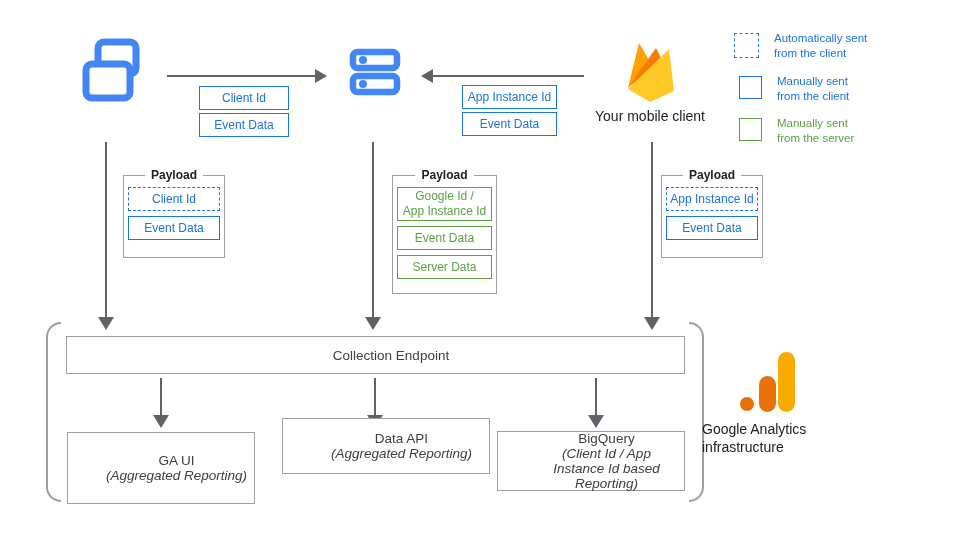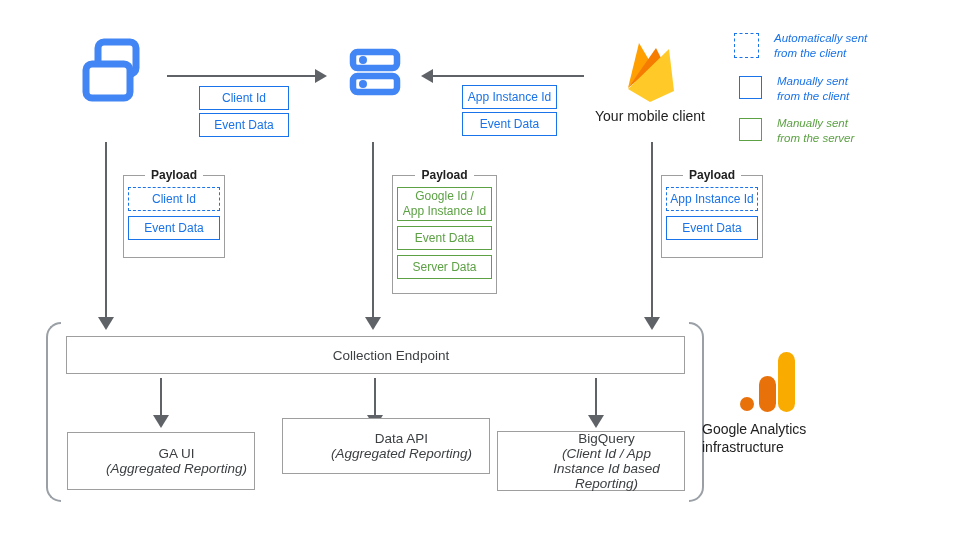--- a/index.html
+++ b/index.html
@@ -75,21 +75,21 @@
 
   
   .legend-row { position: absolute; display: flex; gap: 15px; align-items: flex-start; }
   .lg-box { width: 23px; height: 23px; background: #fff; flex: 0 0 auto; margin-top: 2px; }
   .lg-box.dashed-blue { border: 1.5px dashed #1A73E8; width: 25px; height: 25px; }
   .lg-box.solid-blue { border: 1.5px solid #1A73E8; }
   .lg-box.solid-green { border: 1.5px solid #5CA144; }
   .lg-text { font-size: 11.5px; font-weight: 500; line-height: 15px; width: 120px; }
   .lg-text.blue { color: #1A73E8; }
   .lg-text.green { color: #5CA144; }
-  .lg-text div { display: block; font-style: italic; }
+  .lg-text div { display: block; }
 
   
   .gray-box {
     position: absolute;
     border: 1.5px solid #9E9E9E;
     background: #fff;
     display: flex;
     flex-direction: column;
     align-items: center;
     justify-content: center;
@@ -215,21 +215,21 @@
 
   <div class="vline" style="left:160px;top:378px;height:39px"></div>
   <div class="ah-down" style="left:153px;top:415px"></div>
 
   <div class="vline" style="left:374px;top:378px;height:39px"></div>
   <div class="ah-down" style="left:367px;top:415px"></div>
 
   <div class="vline" style="left:595px;top:378px;height:39px"></div>
   <div class="ah-down" style="left:588px;top:415px"></div>
 
-  <div class="gray-box" style="left:67px;top:432px;width:188px;height:58px">
+  <div class="gray-box" style="left:67px;top:432px;width:188px;height:72px">
     <span class="t1">GA UI</span>
     <span class="t2">(Aggregated Reporting)</span>
   </div>
   <div class="gray-box" style="left:282px;top:418px;width:208px;height:56px">
     <span class="t1">Data API</span>
     <span class="t2">(Aggregated Reporting)</span>
   </div>
   <div class="gray-box" style="left:497px;top:431px;width:188px;height:60px">
     <span class="t1">BigQuery</span>
     <span class="t2">(Client Id / App Instance Id based Reporting)</span>

